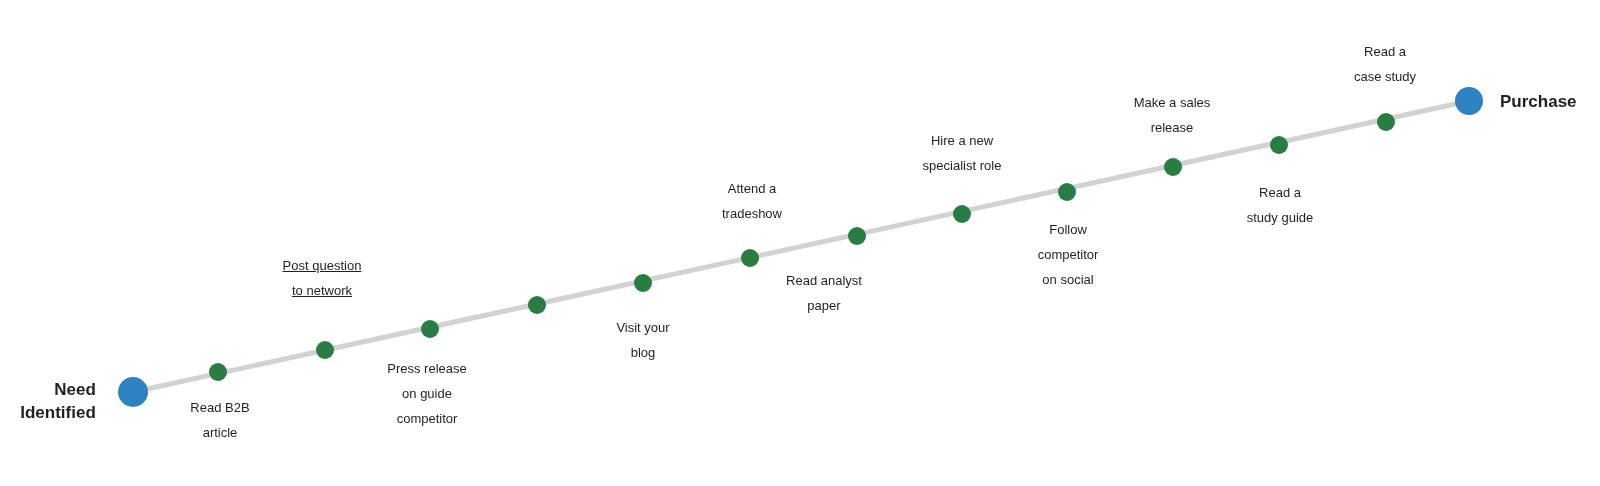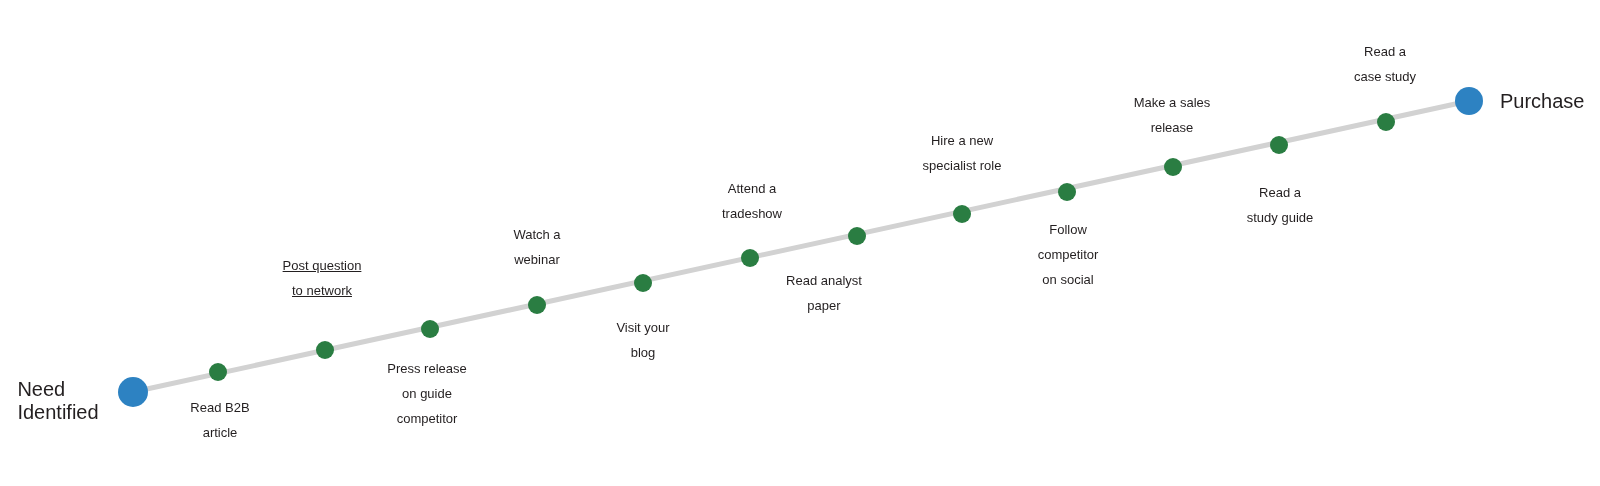--- a/index.html
+++ b/index.html
@@ -25,28 +25,28 @@
     position: absolute;
     transform: translateX(-50%);
     text-align: center;
     font-size: 13px;
     line-height: 25px;
     white-space: nowrap;
   }
   .tp-label span { display: block; }
   .endpoint-label {
     position: absolute;
-    font-weight: normal;
-    font-size: 20px;
+    font-weight: bold;
+    font-size: 17px;
     line-height: 23px;
     white-space: nowrap;
   }
   .endpoint-label.centered {
     transform: translateX(-50%);
-    text-align: left;
+    text-align: right;
   }
   .endpoint-label span { display: block; }
 </style>
 </head>
 <body>
 
 <div class="canvas" id="diagram" style="color: rgb(35, 31, 32);">
   <svg class="track-svg" aria-hidden="true">
     <line id="journey-line" stroke-linecap="round" x1="133" y1="392" x2="1469" y2="101" stroke="#d2d2d2" stroke-width="5"></line>
   </svg>
@@ -60,24 +60,20 @@
       <span>Post question</span>
       <span>to network</span>
     </div>
     <div class="dot" style="left: 421px; top: 320px; width: 18px; height: 18px; background: rgb(42, 125, 66);"></div>
     <div class="tp-label" style="left: 427px; top: 356px;">
       <span>Press release</span>
       <span>on guide</span>
       <span>competitor</span>
     </div>
     <div class="dot" style="left: 528px; top: 296px; width: 18px; height: 18px; background: rgb(42, 125, 66);"></div>
-    <div class="tp-label" style="left: 537px; top: 222px;">
-      <span>Watch a</span>
-      <span>webinar</span>
-    </div>
     <div class="dot" style="left: 634px; top: 274px; width: 18px; height: 18px; background: rgb(42, 125, 66);"></div>
     <div class="tp-label" style="left: 643px; top: 315px;">
       <span>Visit your</span>
       <span>blog</span>
     </div>
     <div class="dot" style="left: 741px; top: 249px; width: 18px; height: 18px; background: rgb(42, 125, 66);"></div>
     <div class="tp-label" style="left: 752px; top: 176px;">
       <span>Attend a</span>
       <span>tradeshow</span>
     </div>

